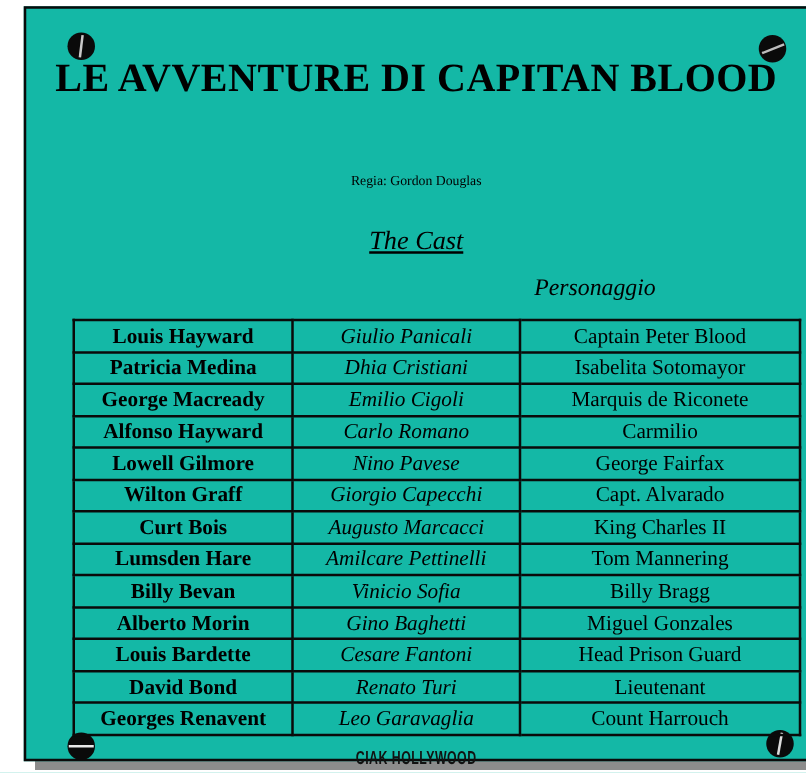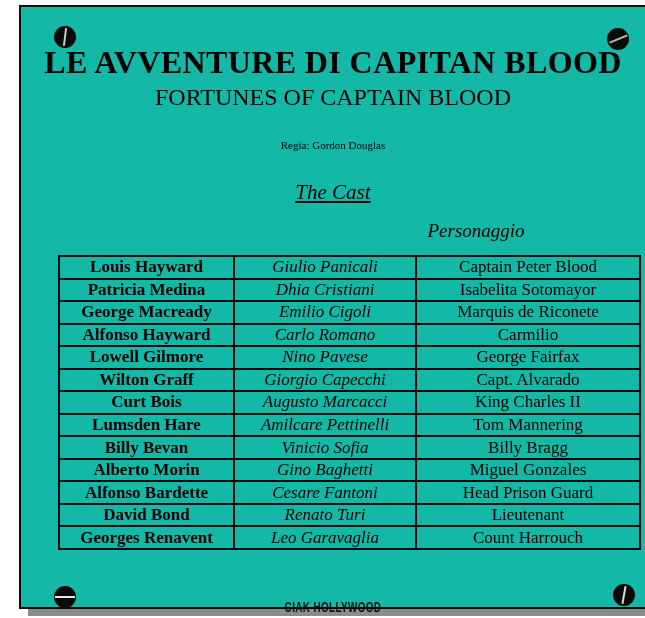--- a/index.html
+++ b/index.html
@@ -72,21 +72,21 @@
   }
   .col-header.h1 { left: 126px; }
   .col-header.h2 { left: 284px; }
   .col-header.h3 { left: 455px; }
 
   table.cast {
     position: absolute;
     left: 37px;
     top: 248px;
     width: 575px;
-    height: 295px;
+    height: 334px;
     border-collapse: collapse;
     table-layout: fixed;
   }
   table.cast td {
     border: 2px solid #0a0a0a;
     text-align: center;
     vertical-align: middle;
     font-size: 17px;
     padding: 0;
     overflow: hidden;
@@ -126,21 +126,20 @@
         <div class="slot"></div>
       </div>
     <div class="screw screw-bl">
         <div class="slot"></div>
       </div>
     <div class="screw screw-br">
         <div class="slot"></div>
       </div>
 
     <div class="center-line title-it">LE AVVENTURE DI CAPITAN BLOOD</div>
-    <div class="center-line title-en">FORTUNES OF CAPTAIN BLOOD</div>
     <div class="center-line director">Regia: Gordon Douglas</div>
     <div class="center-line cast-head">The Cast</div>
 
     <div class="col-header h3">Personaggio</div>
 
     <table class="cast">
       <tbody>
       <tr>
         <td class="c-int">Louis Hayward</td>
         <td class="c-dop">Giulio Panicali</td>
@@ -195,21 +194,21 @@
         <td class="c-per">Billy Bragg</td>
       </tr>
 
       <tr>
         <td class="c-int">Alberto Morin</td>
         <td class="c-dop">Gino Baghetti</td>
         <td class="c-per">Miguel Gonzales</td>
       </tr>
 
       <tr>
-        <td class="c-int">Alfonso Bardette</td>
+        <td class="c-int">Louis Bardette</td>
         <td class="c-dop">Cesare Fantoni</td>
         <td class="c-per">Head Prison Guard</td>
       </tr>
 
       <tr>
         <td class="c-int">David Bond</td>
         <td class="c-dop">Renato Turi</td>
         <td class="c-per">Lieutenant</td>
       </tr>
 

